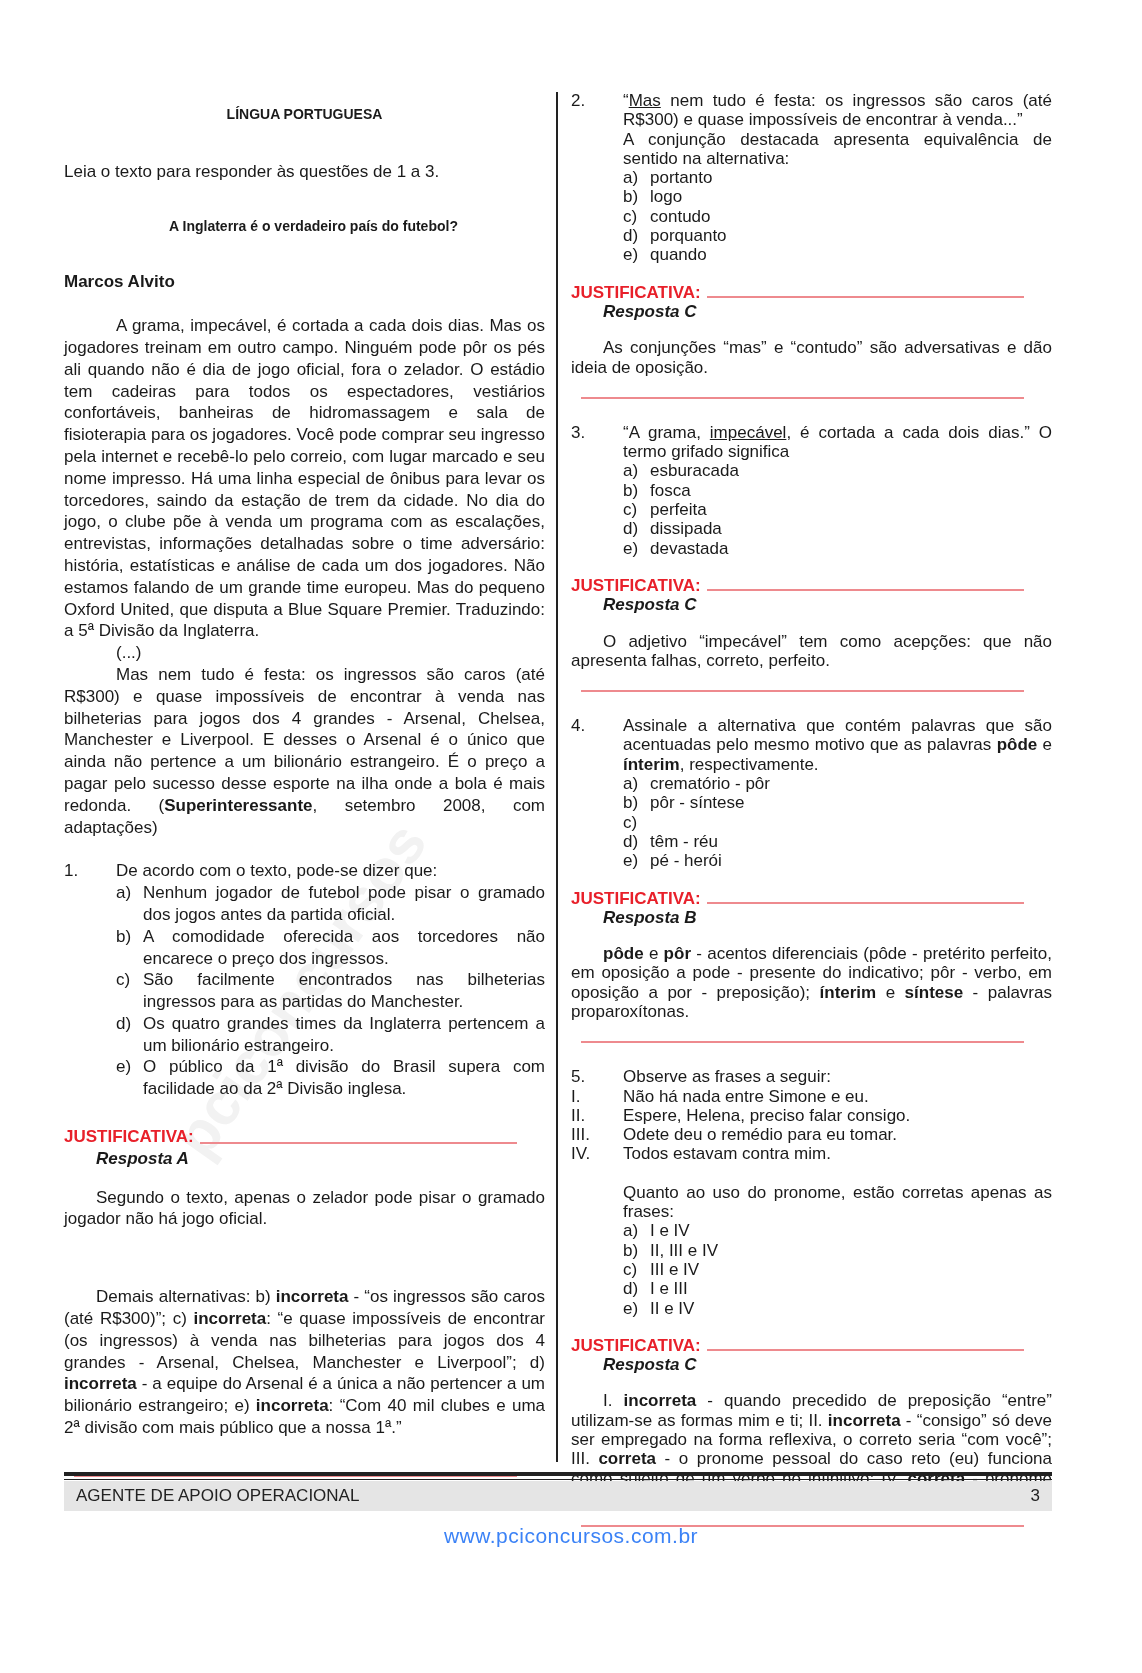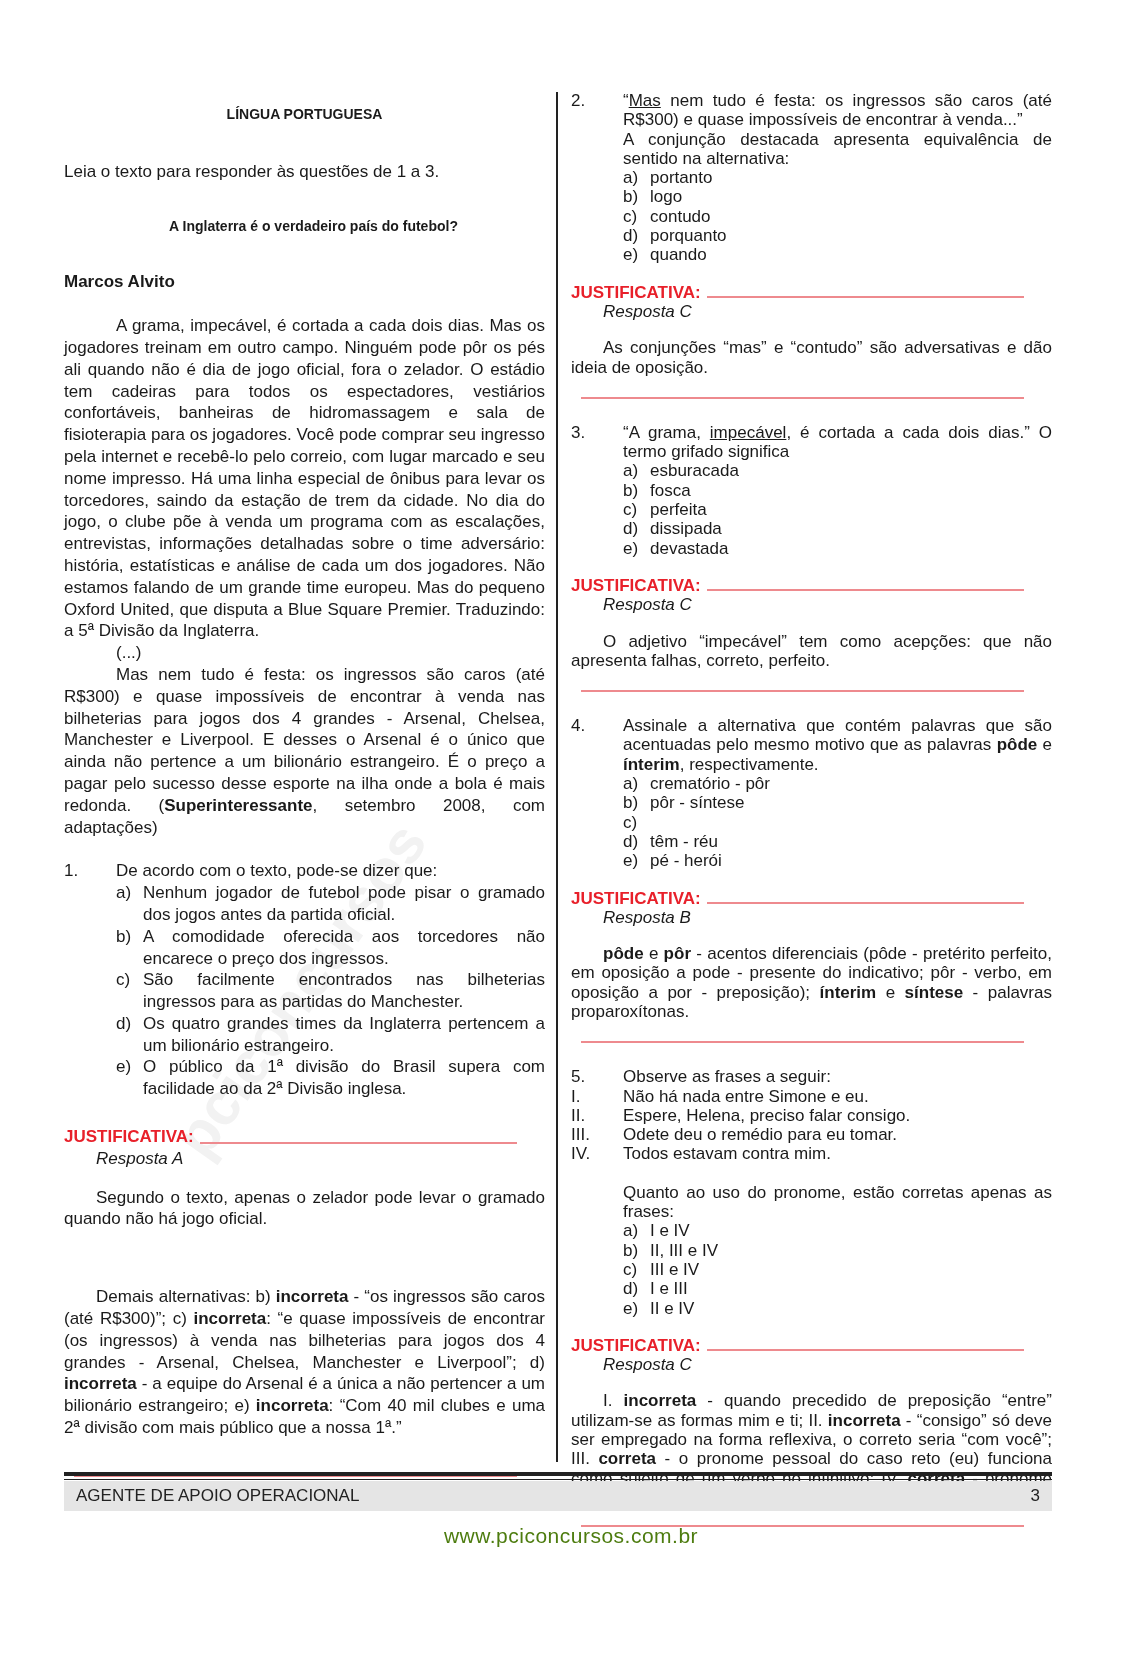--- a/index.html
+++ b/index.html
@@ -21,36 +21,36 @@
 
   .q { display: flex; }
   .q-num { width: 52px; flex: none; }
   .q-body { flex: 1; text-align: justify; }
   .opt { display: flex; padding-left: 52px; text-align: justify; }
   .opt-l { width: 27px; flex: none; }
   .opt-t { flex: 1; text-align: justify; }
 
   .just { color: #e8202a; font-weight: bold; display: flex; align-items: flex-end; margin-top: 4px; }
   .just-line { flex: 1; height: 2px; background: #ee8a8e; margin-left: 6px; margin-bottom: 4px; margin-right: 28px; }
-  .resp { font-weight: normal; font-style: italic; padding-left: 32px; }
+  .resp { font-weight: bold; font-style: italic; padding-left: 32px; }
   .expl { text-align: justify; }
   .expl-indent { text-indent: 32px; }
   .sep { height: 2px; background: #ee8a8e; margin: 20px 28px 24px 10px; }
 
   .roman { display: flex; }
   .roman-n { width: 52px; flex: none; }
 
   .u { text-decoration: underline; }
 
   .footer-rule1 { position: absolute; left: 64px; top: 1472px; width: 988px; height: 4px; background: #222; }
   .footer-rule2 { position: absolute; left: 64px; top: 1479px; width: 988px; height: 1px; background: #222; }
   .footer-bar { position: absolute; left: 64px; top: 1481px; width: 988px; height: 30px; background: #e5e5e5; }
   .footer-left { position: absolute; left: 12px; top: 5px; font-size: 17px; color: #222; }
   .footer-right { position: absolute; right: 12px; top: 5px; font-size: 17px; color: #222; }
-  .url { position: absolute; left: 0; width: 1142px; top: 1524px; text-align: center; font-size: 21px; color: #4d7c0f; letter-spacing: 0.5px; }
+  .url { position: absolute; left: 0; width: 1142px; top: 1524px; text-align: center; font-size: 21px; color: #3b82f6; letter-spacing: 0.5px; }
 
   .watermark { position: absolute; left: 160px; top: 1130px; font-size: 60px; color: #f2f2f2; transform: rotate(-55deg); transform-origin: left top; font-weight: bold; pointer-events: none; }
 </style>
 </head>
 <body>
 
 <div class="page">
 
   <div class="watermark">pciconcursos</div>
 
@@ -92,21 +92,21 @@
       <div class="opt">
           <span class="opt-l">e)</span>
           <span class="opt-t">O público da 1ª divisão do Brasil supera com facilidade ao da 2ª Divisão inglesa.</span>
         </div>
       <div style="height:22px"></div>
       <div class="just">
           <span>JUSTIFICATIVA:</span>
           <span class="just-line"></span>
         </div>
       <div class="resp">Resposta A</div>
-      <p class="expl expl-indent">Segundo o texto, apenas o zelador pode levar o gramado quando não há jogo oficial.</p>
+      <p class="expl expl-indent">Segundo o texto, apenas o zelador pode pisar o gramado jogador não há jogo oficial.</p>
       <div style="height:22px"></div>
       <p class="expl expl-indent"><span>Demais alternativas: b) </span><b>incorreta</b><span> - “os ingressos são caros (até R$300)”; c) </span><b>incorreta</b><span>: “e quase impossíveis de encontrar (os ingressos) à venda nas bilheterias para jogos dos 4 grandes - Arsenal, Chelsea, Manchester e Liverpool”; d) </span><b>incorreta</b><span> - a equipe do Arsenal é a única a não pertencer a um bilionário estrangeiro; e) </span><b>incorreta</b><span>: “Com 40 mil clubes e uma 2ª divisão com mais público que a nossa 1ª.”</span></p>
       <div class="sep" style="margin-top:36px"></div>
     </div>
   </div>
 
   <div class="divider"></div>
 
   <div class="col col-right">
 

